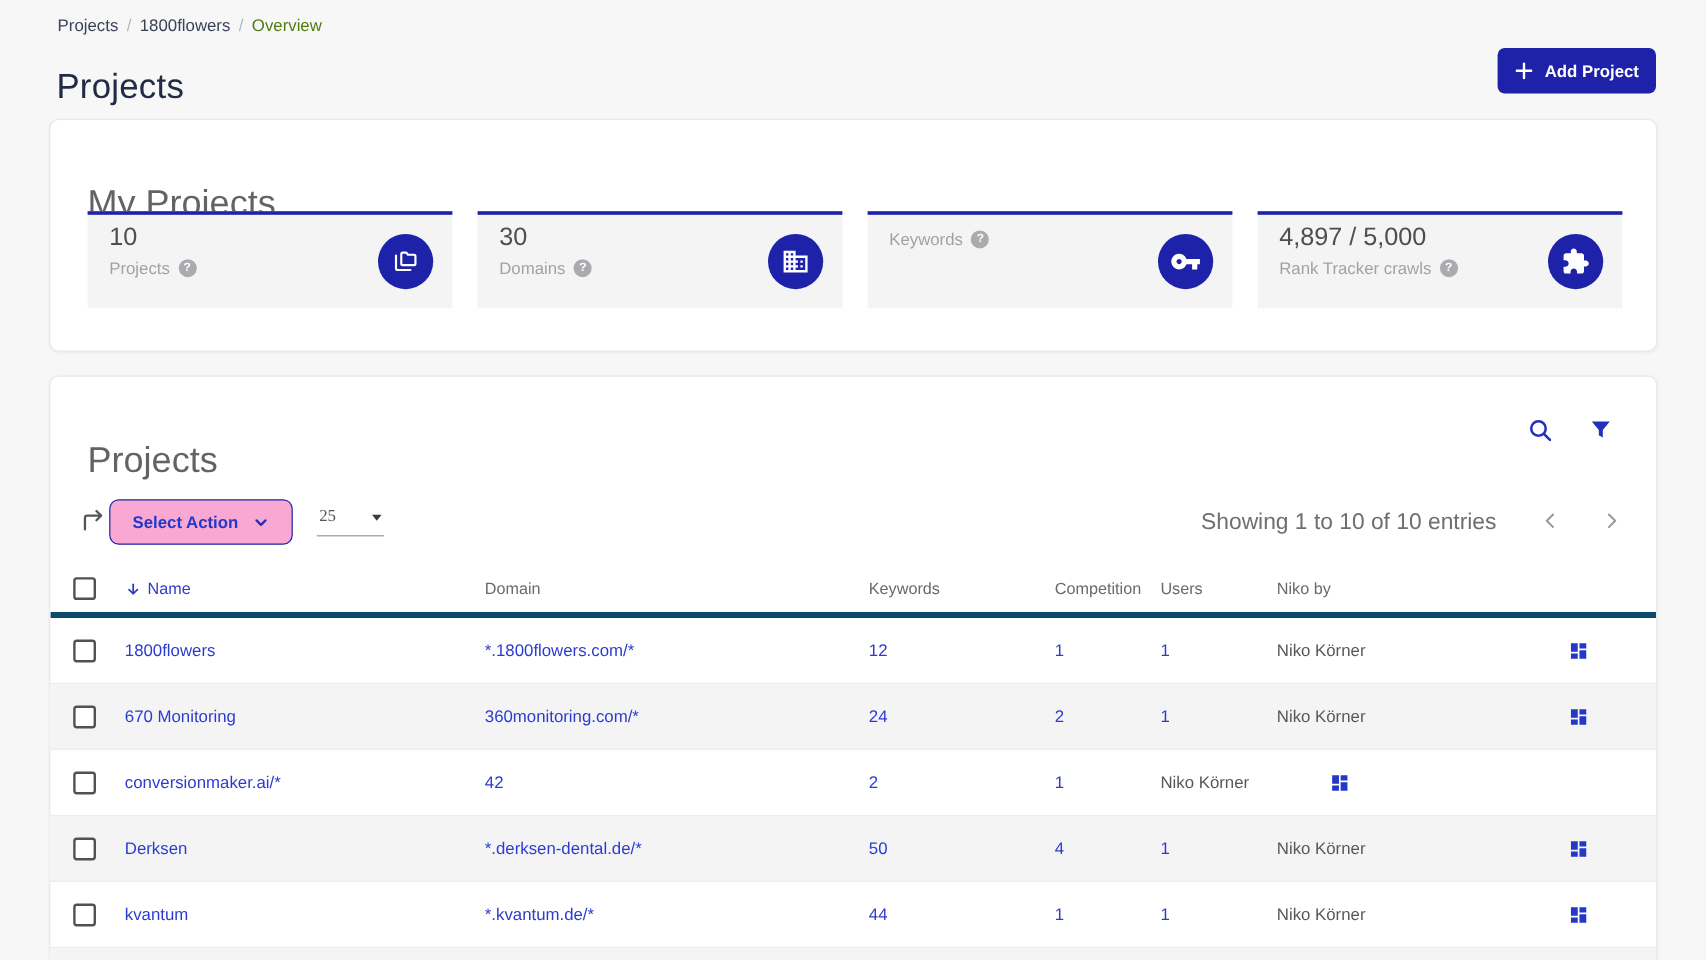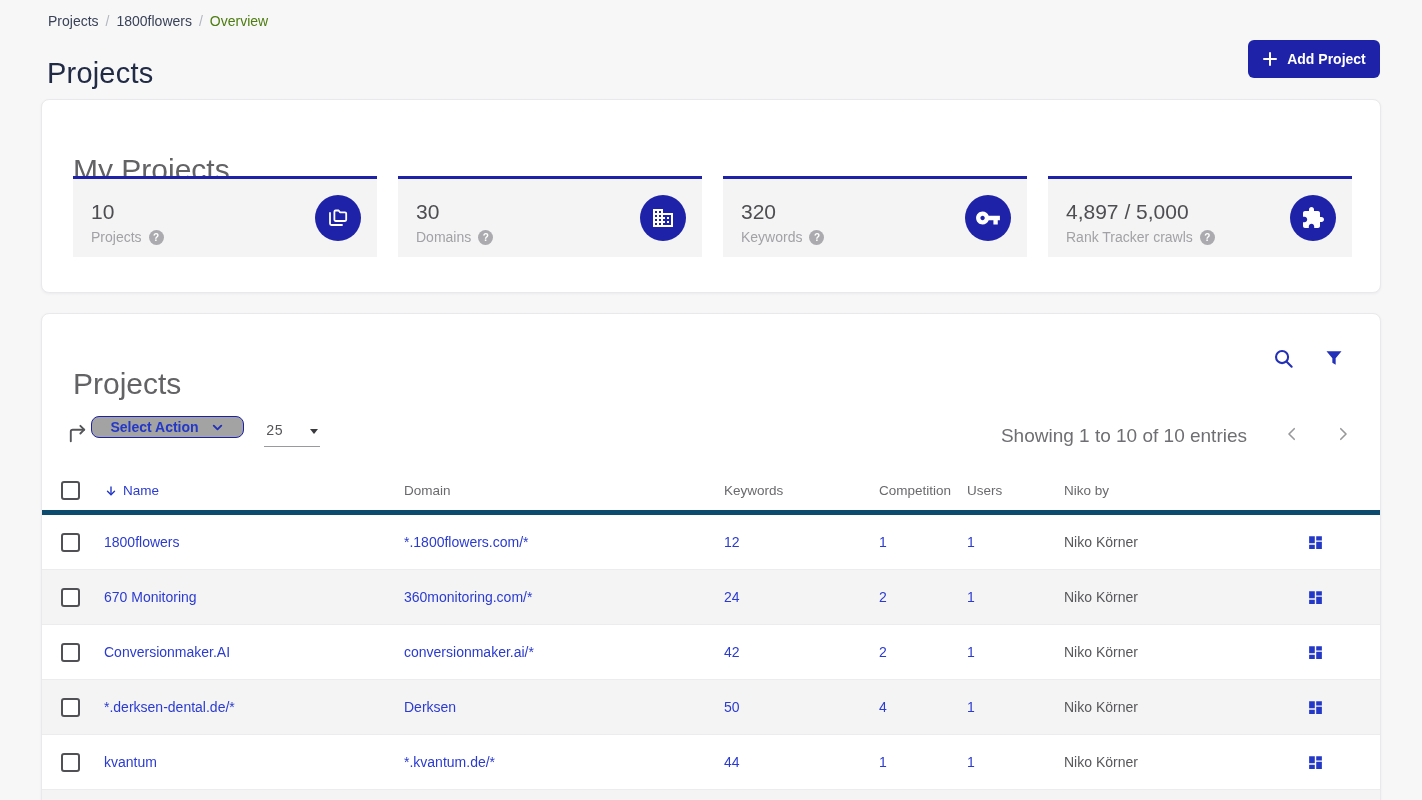--- a/index.html
+++ b/index.html
@@ -27,40 +27,40 @@
     display:flex;align-items:center;justify-content:center;gap:9px;cursor:pointer;text-align:center;}
   
   .card{position:absolute;background:#fff;border:1px solid var(--card-border);border-radius:8px;
     box-shadow:0 1px 3px rgba(25,28,60,.05);}
   .card-stats{left:41px;top:99px;width:1340px;height:194px;}
   .card-table{left:41px;top:313px;width:1340px;height:560px;overflow:hidden;}
   .card-title{position:absolute;left:31px;top:28px;font-size:30px;font-weight:400;color:#636366;}
   
   .stats{position:absolute;left:31px;top:76px;display:flex;gap:21px;}
   .stat{width:304px;height:81px;background:var(--stripe);border-top:3px solid var(--primary);
-    position:relative;padding:21px 18px;}
+    position:relative;padding:7px 18px;}
   .stat-value{font-size:21px;color:#4e4e52;}
   .stat-label{margin-top:5px;font-size:14px;color:#a2a2a6;display:flex;align-items:center;gap:7px;}
   .help{width:15px;height:15px;border-radius:50%;background:#ababaf;color:#fff;font-size:10px;font-weight:700;
     display:inline-flex;align-items:center;justify-content:center;cursor:pointer;}
   .stat-icon{position:absolute;right:16px;top:50%;transform:translateY(-50%);width:46px;height:46px;
     border-radius:50%;background:var(--primary);display:flex;align-items:center;justify-content:center;}
   
   .icon-btn{position:absolute;top:31px;width:26px;height:26px;background:none;border:none;padding:0;cursor:pointer;
     display:flex;align-items:center;justify-content:center;}
   .search-btn{left:1228px;}
   .filter-btn{left:1279px;}
   
   .export-btn{position:absolute;left:22px;top:108px;width:26px;height:26px;background:none;border:none;padding:0;cursor:pointer;}
-  .select-action{position:absolute;left:49px;top:102px;width:153px;height:22px;border:1px solid var(--primary);
-    border-radius:8px;background:#a3a3a3;color:#2438c8;font-size:14px;font-weight:600;font-family:inherit;
+  .select-action{position:absolute;left:49px;top:102px;width:153px;height:38px;border:1px solid var(--primary);
+    border-radius:8px;background:#f9a8d4;color:#2438c8;font-size:14px;font-weight:600;font-family:inherit;
     display:flex;align-items:center;justify-content:center;gap:11px;cursor:pointer;}
   .page-size{position:absolute;left:222px;top:105px;width:56px;border:none;border-bottom:1px solid #9a9a9e;
     background:none;padding:4px 2px 7px;font-size:14px;color:#56565a;display:flex;justify-content:space-between;
-    align-items:center;cursor:pointer;font-family:Liberation Mono, monospace;}
+    align-items:center;cursor:pointer;font-family:Liberation Serif, serif;}
   .caret-down{width:0;height:0;border-left:4px solid transparent;border-right:4px solid transparent;
     border-top:5px solid #3a3a3e;}
   .showing{position:absolute;top:111px;right:133px;font-size:19px;color:#6f6f73;}
   .pager{position:absolute;top:106px;width:28px;height:28px;background:none;border:none;padding:0;cursor:pointer;
     display:flex;align-items:center;justify-content:center;}
   .pager-prev{left:1236px;}
   .pager-next{left:1287px;}
   
   .table{position:absolute;left:0;top:157px;width:1338px;}
   .thead,.row{display:grid;grid-template-columns:62px 300px 320px 155px 88px 97px 199px 1fr;align-items:center;}
@@ -124,21 +124,20 @@
         <span class="help">?</span>
       </div>
       <span class="stat-icon">
         <svg width="24" height="24" viewBox="0 0 24 24" fill="#fff">
           <path d="M12 7V3H2v18h20V7H12zM6 19H4v-2h2v2zm0-4H4v-2h2v2zm0-4H4V9h2v2zm0-4H4V5h2v2zm4 12H8v-2h2v2zm0-4H8v-2h2v2zm0-4H8V9h2v2zm0-4H8V5h2v2zm10 12h-8v-2h2v-2h-2v-2h2v-2h-2V9h8v10zm-2-8h-2v2h2v-2zm0 4h-2v2h2v-2z"></path>
         </svg>
       </span>
     </div>
 
     <div class="stat">
-      <div class="stat-value">320</div>
       <div class="stat-label">
         <span>Keywords</span>
         <span class="help">?</span>
       </div>
       <span class="stat-icon">
         <svg width="26" height="26" viewBox="0 0 24 24" fill="#fff">
           <path d="M12.65 10C11.83 7.67 9.61 6 7 6c-3.31 0-6 2.69-6 6s2.69 6 6 6c2.61 0 4.83-1.67 5.65-4H17v4h4v-4h2v-4H12.65zM7 14c-1.1 0-2-.9-2-2s.9-2 2-2 2 .9 2 2-.9 2-2 2z"></path>
         </svg>
       </span>
     </div>
@@ -264,40 +263,39 @@
         <svg width="17" height="17" viewBox="0 0 24 24" fill="#2438c8">
           <path d="M3 13h8V3H3v10zm0 8h8v-6H3v6zm10 0h8V11h-8v10zm0-18v6h8V3h-8z"></path>
         </svg>
       </button>
     </div>
   </div>
         <div class="row">
     <div class="cell-check">
       <span class="checkbox"></span>
     </div>
-    <div><a class="link">Conversionmaker.AI</a></div>
     <div><a class="link">conversionmaker.ai/*</a></div>
     <div><a class="link">42</a></div>
     <div><a class="link">2</a></div>
     <div><a class="link">1</a></div>
     <div class="added">Niko Körner</div>
     <div class="action-cell">
       <button class="dash-btn">
         <svg width="17" height="17" viewBox="0 0 24 24" fill="#2438c8">
           <path d="M3 13h8V3H3v10zm0 8h8v-6H3v6zm10 0h8V11h-8v10zm0-18v6h8V3h-8z"></path>
         </svg>
       </button>
     </div>
   </div>
         <div class="row striped">
     <div class="cell-check">
       <span class="checkbox"></span>
     </div>
+    <div><a class="link">Derksen</a></div>
     <div><a class="link">*.derksen-dental.de/*</a></div>
-    <div><a class="link">Derksen</a></div>
     <div><a class="link">50</a></div>
     <div><a class="link">4</a></div>
     <div><a class="link">1</a></div>
     <div class="added">Niko Körner</div>
     <div class="action-cell">
       <button class="dash-btn">
         <svg width="17" height="17" viewBox="0 0 24 24" fill="#2438c8">
           <path d="M3 13h8V3H3v10zm0 8h8v-6H3v6zm10 0h8V11h-8v10zm0-18v6h8V3h-8z"></path>
         </svg>
       </button>

